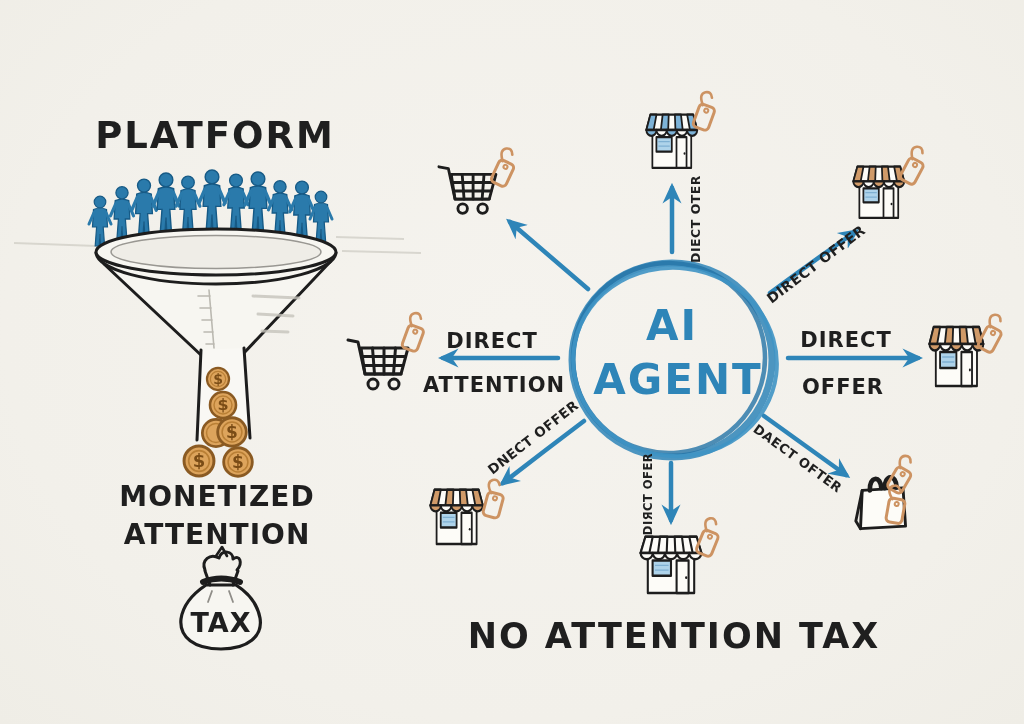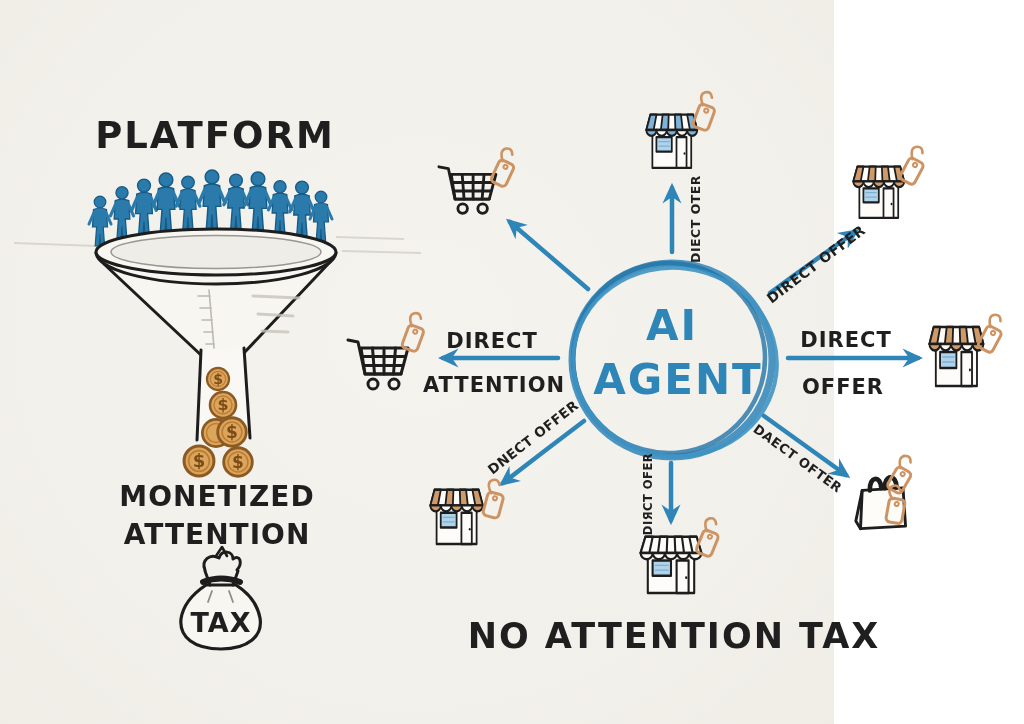--- a/index.html
+++ b/index.html
@@ -1,18 +1,18 @@
 <!DOCTYPE html>
 <html><head>
 <meta charset="utf-8">
 <style>
   html,body{margin:0;padding:0;}
   body{width:1024px;height:724px;overflow:hidden;
        font-family:"DejaVu Sans", sans-serif;}
-  .canvas{width:834px;height:724px;
+  .canvas{width:1024px;height:724px;
        background:radial-gradient(ellipse at 50% 45%, #f5f3ee 0%, #f2f0ea 70%, #efede6 100%);}
   svg text{font-family:"DejaVu Sans", sans-serif;}
   .ink{fill:#1f1f1f;}
   .blue-ink{fill:#2e85b8;}
   .hand-big{font-weight:bold;letter-spacing:2px;}
   .hand-mid{font-weight:bold;letter-spacing:1px;}
   .hand-small{font-weight:bold;letter-spacing:.5px;}
 </style>
 </head>
 <body>

